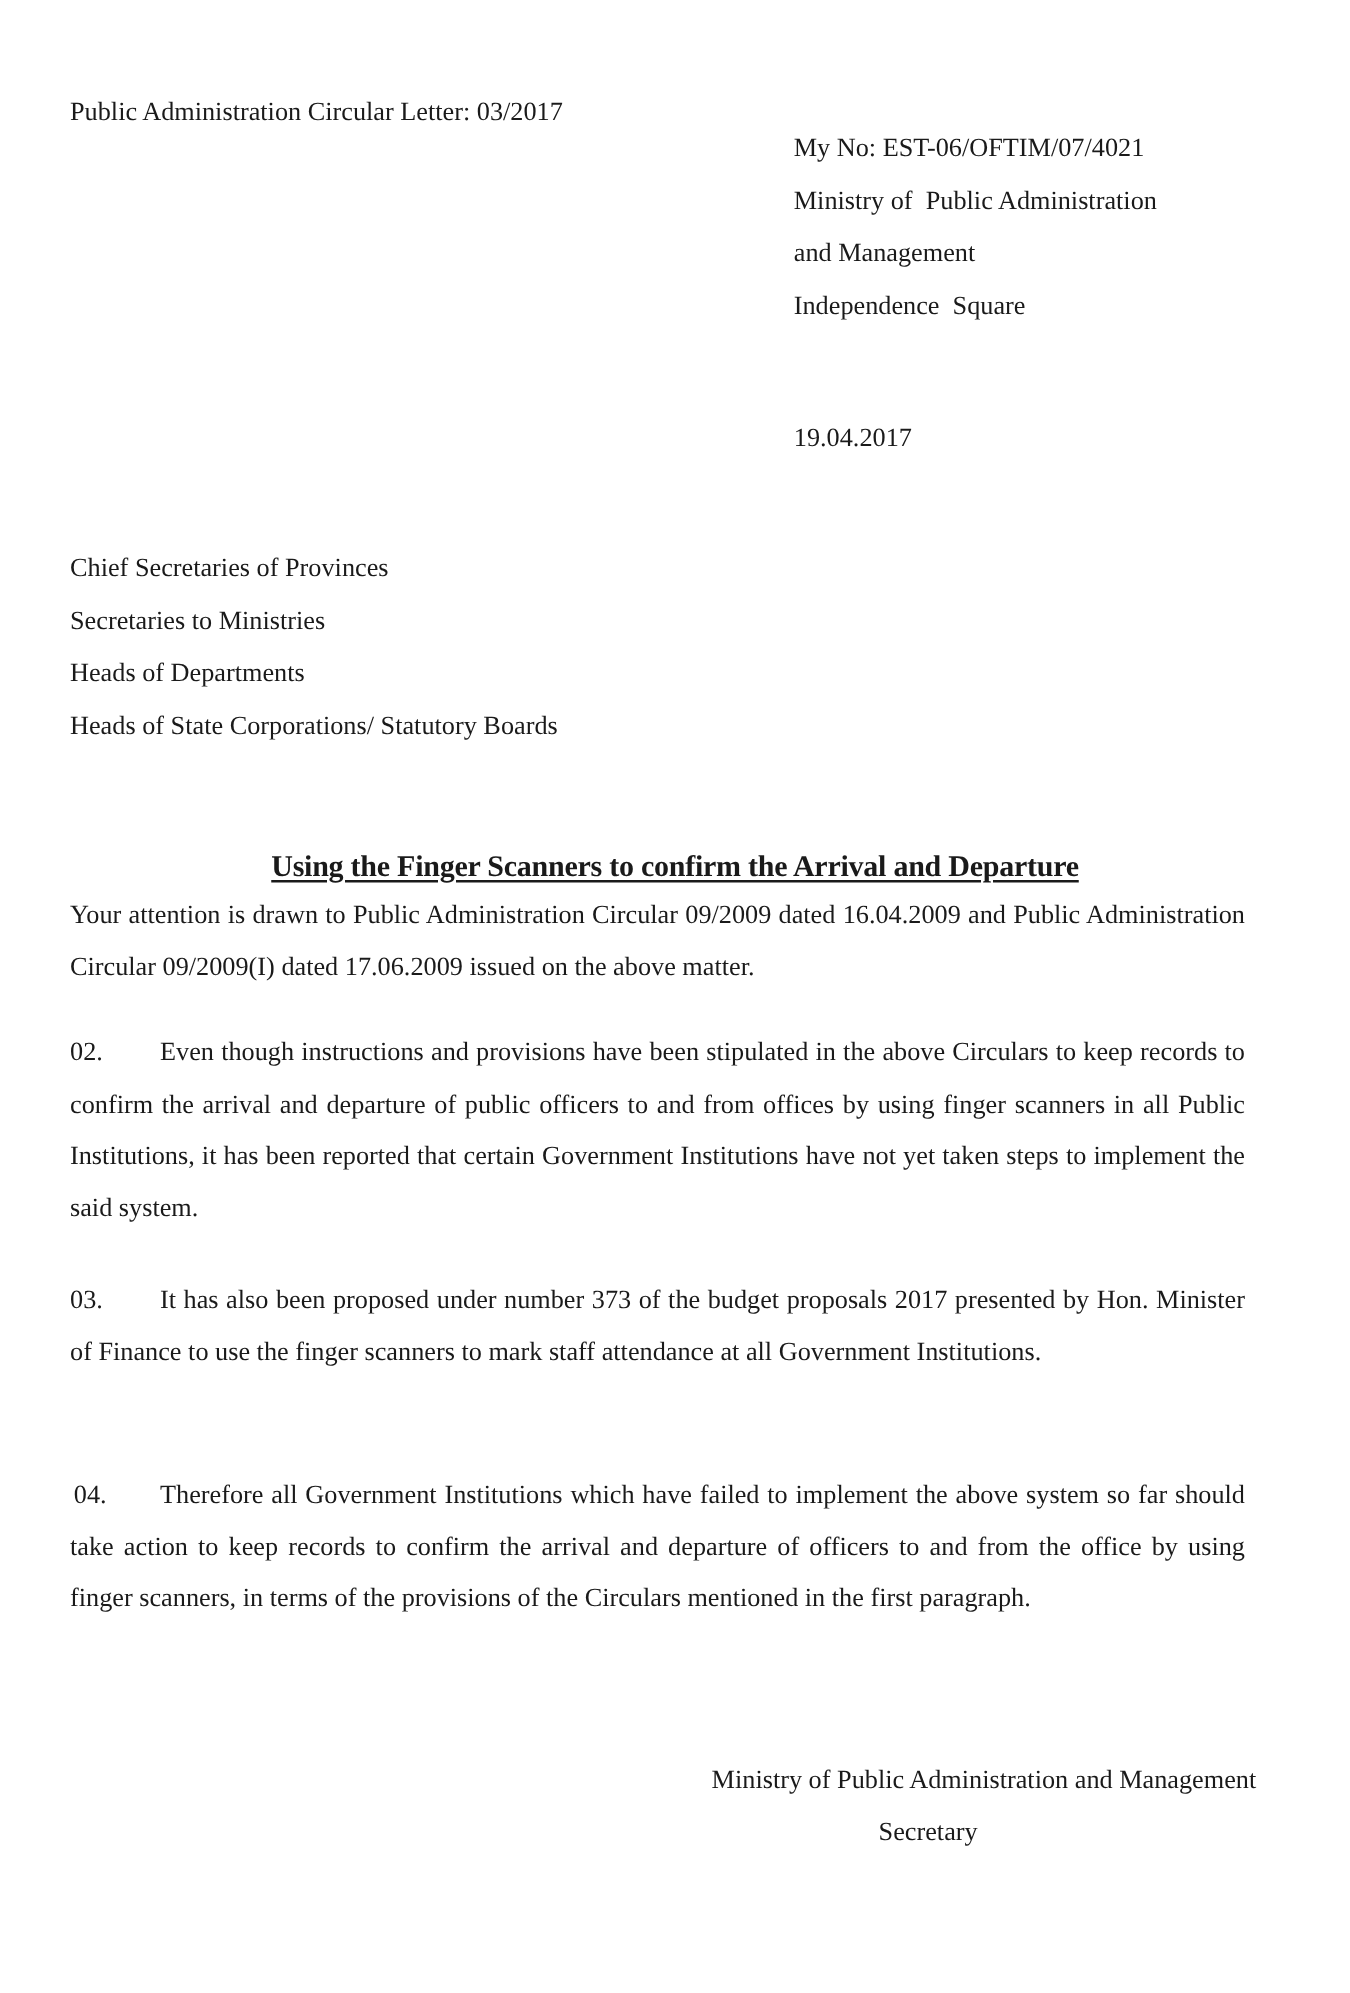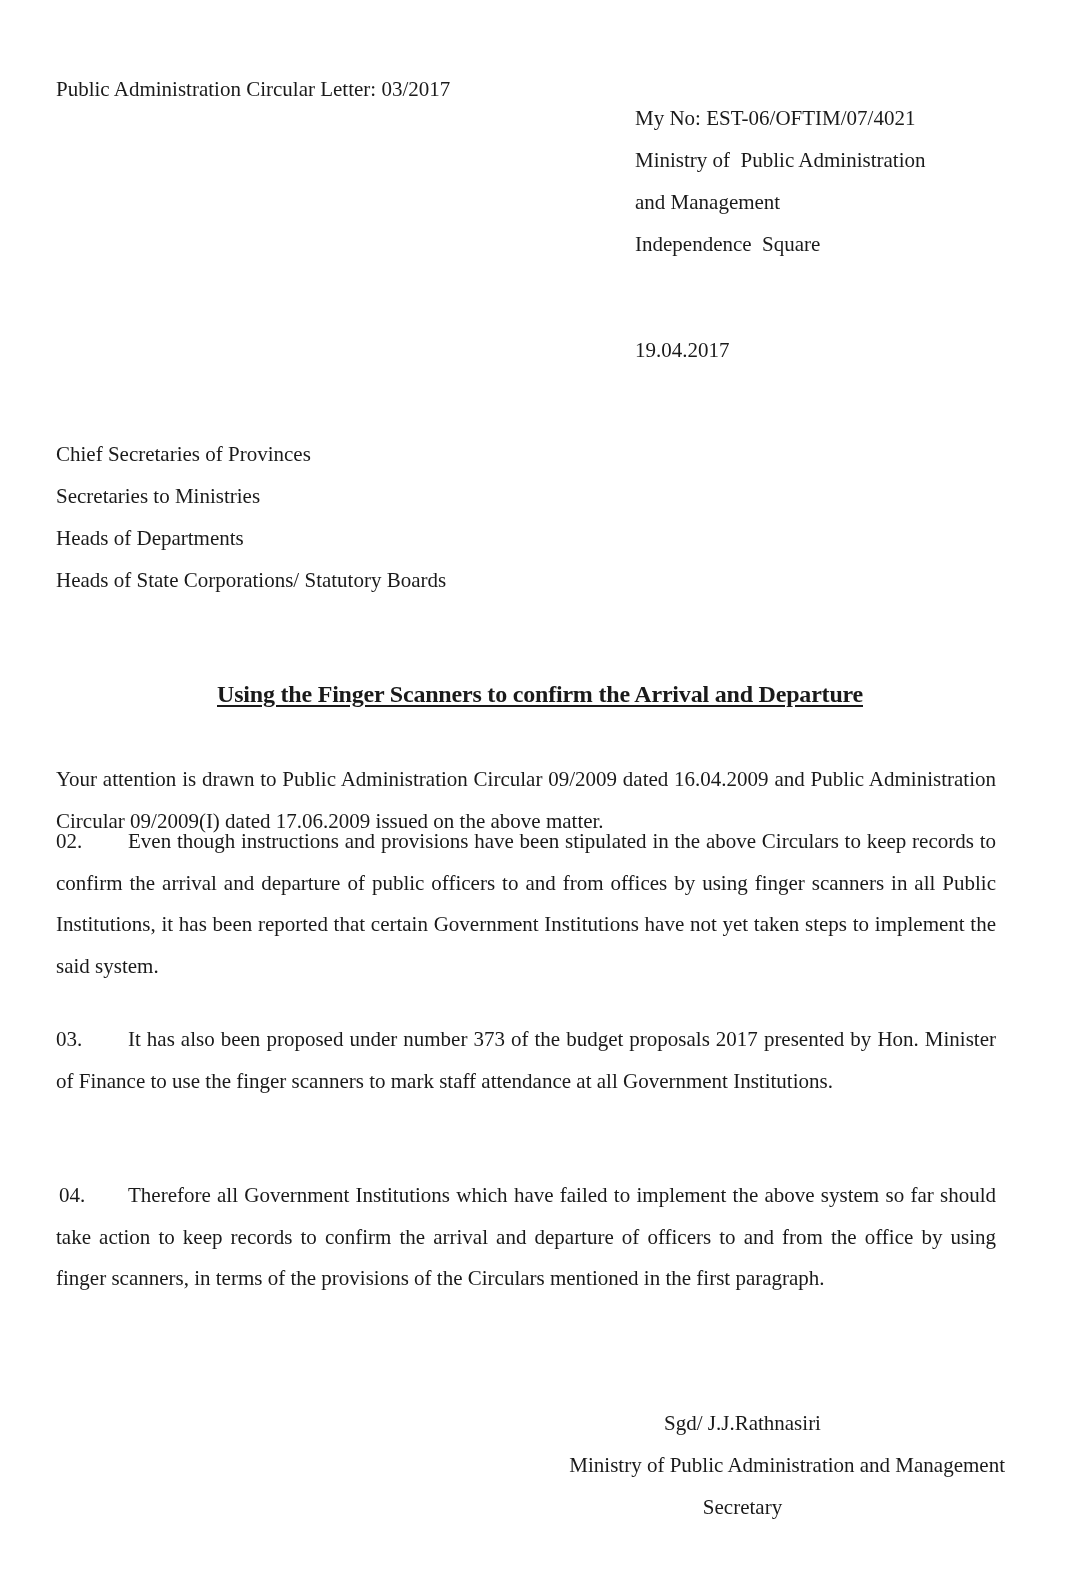--- a/index.html
+++ b/index.html
@@ -60,21 +60,21 @@
       width: 940px;
       font-size: 21px;
       line-height: 41.5px;
       text-align: justify;
       text-align-last: left;
     }
     .para .num {
       display: inline-block;
       width: 72px;
     }
-    #para-01 { top: 711px; margin-top: 48px; }
+    #para-01 { top: 711px; }
     #para-02 { top: 821px; }
     #para-03 { top: 1019px; }
     #para-04 { top: 1175px; }
     #para-04 .num { margin-left: 3px; width: 69px; }
 
     #signature {
       left: 480px; width: 525px; top: 1411px;
       text-align: center;
     }
     #signature .sig-line {
@@ -122,18 +122,17 @@
 
   <div id="para-03" class="abs para">
     <span class="num">03.</span><span>It has also been proposed under number 373 of the budget proposals 2017 presented by Hon. Minister of Finance to use the finger scanners to mark staff attendance at all Government Institutions.</span>
   </div>
 
   <div id="para-04" class="abs para">
     <span class="num">04.</span><span>Therefore all Government Institutions which have failed to implement the above system so far should take action to keep records to confirm the arrival and departure of officers to and from the office by using finger scanners, in terms of the provisions of the Circulars mentioned in the first paragraph.</span>
   </div>
 
   <div id="signature" class="abs">
-    <div class="sig-line">Sgd/ J.J.Rathnasiri</div>
     <div class="sig-line last">Ministry of Public Administration and Management</div>
     <div class="sig-line">Secretary</div>
   </div>
 
 </div>
 
 </body></html>

